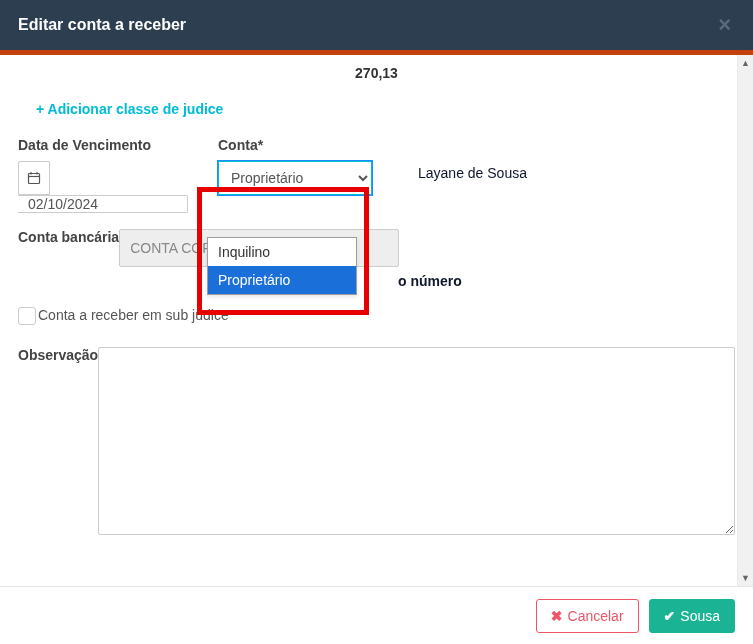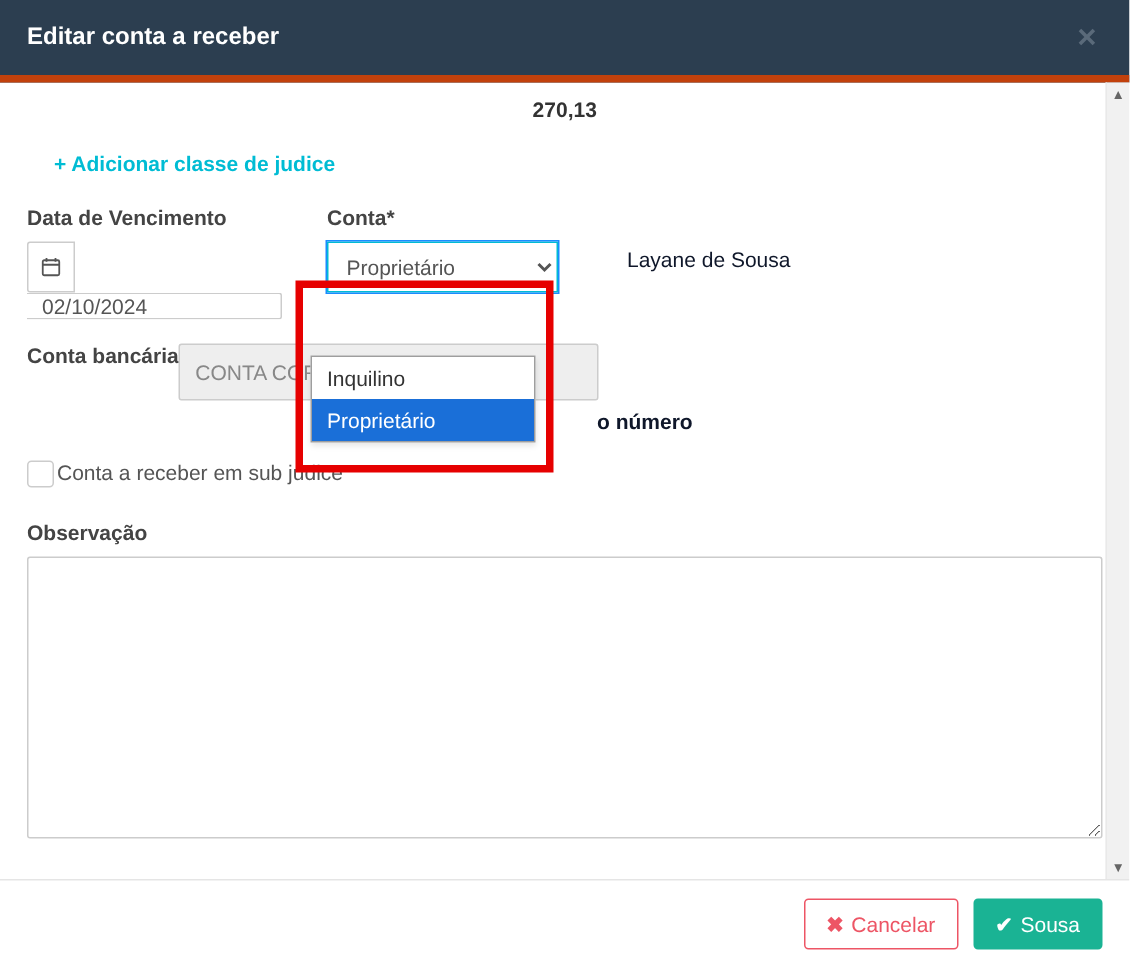--- a/index.html
+++ b/index.html
@@ -211,21 +211,21 @@
       border-radius: 3px;
       background: #fff;
       cursor: pointer;
     }
     .checkbox-label {
       color: #555;
       font-size: 14px;
     }
     .field-obs {
       display: flex;
-      flex-direction: column;
+      flex-direction: row;
     }
     .textarea {
       width: 100%;
       height: 188px;
       border: 1px solid #ccc;
       resize: both;
       padding: 8px;
       font-family: inherit;
       font-size: 14px;
       border-radius: 2px;

